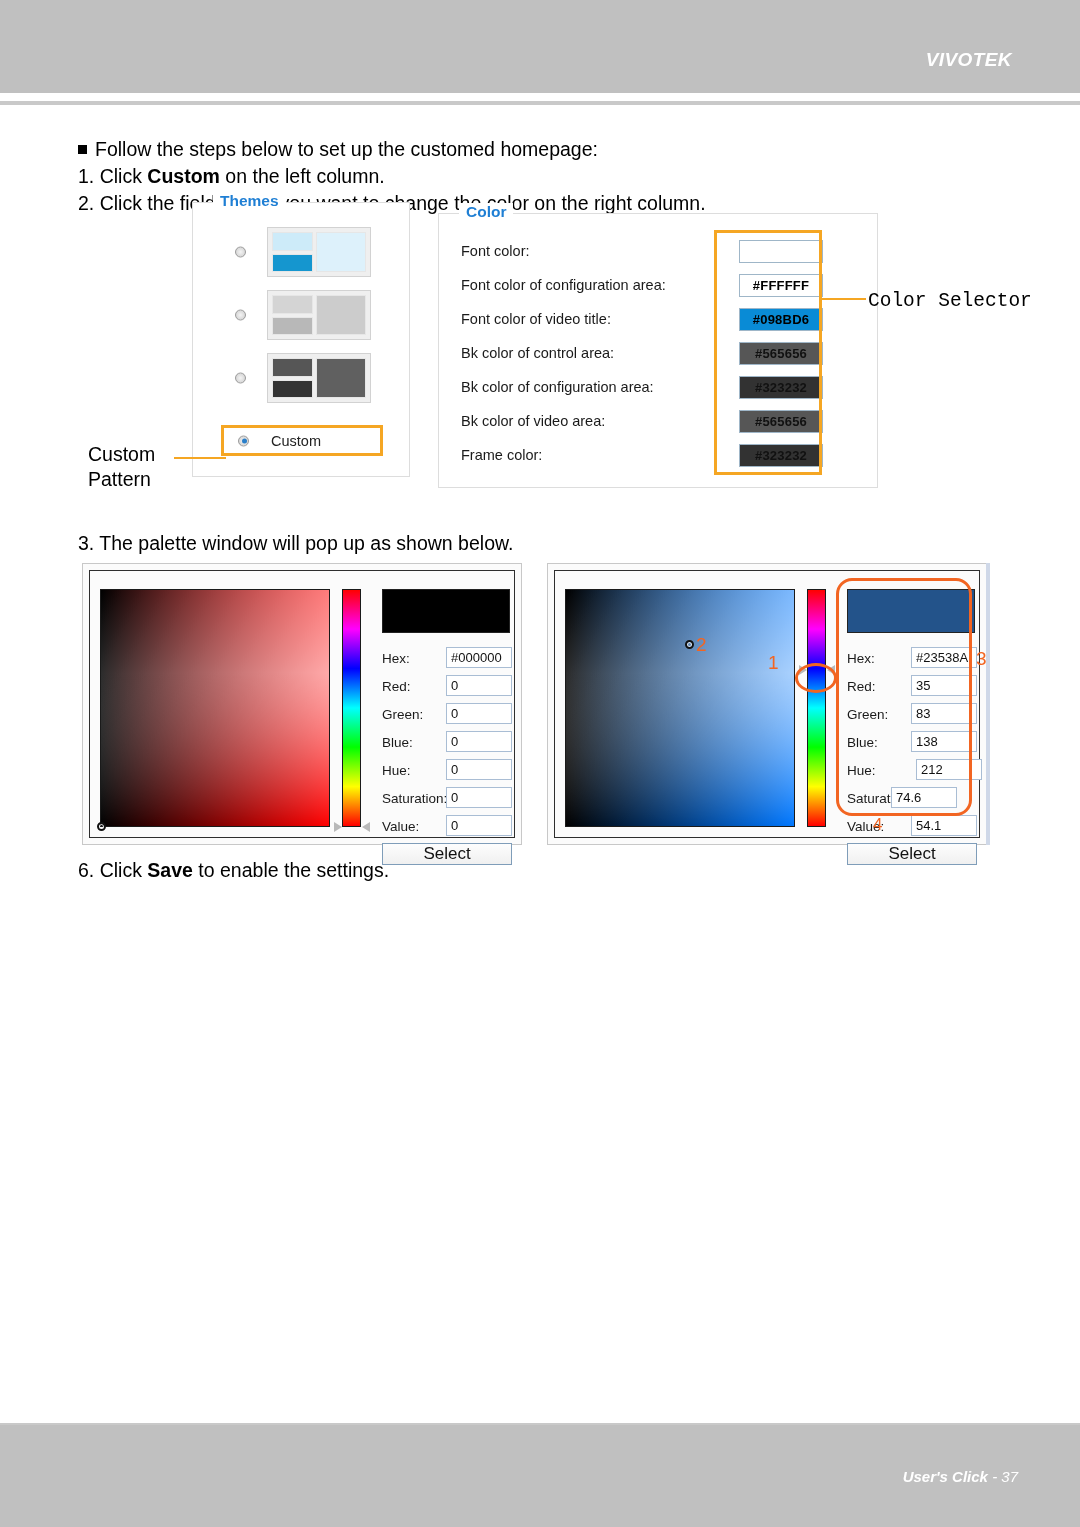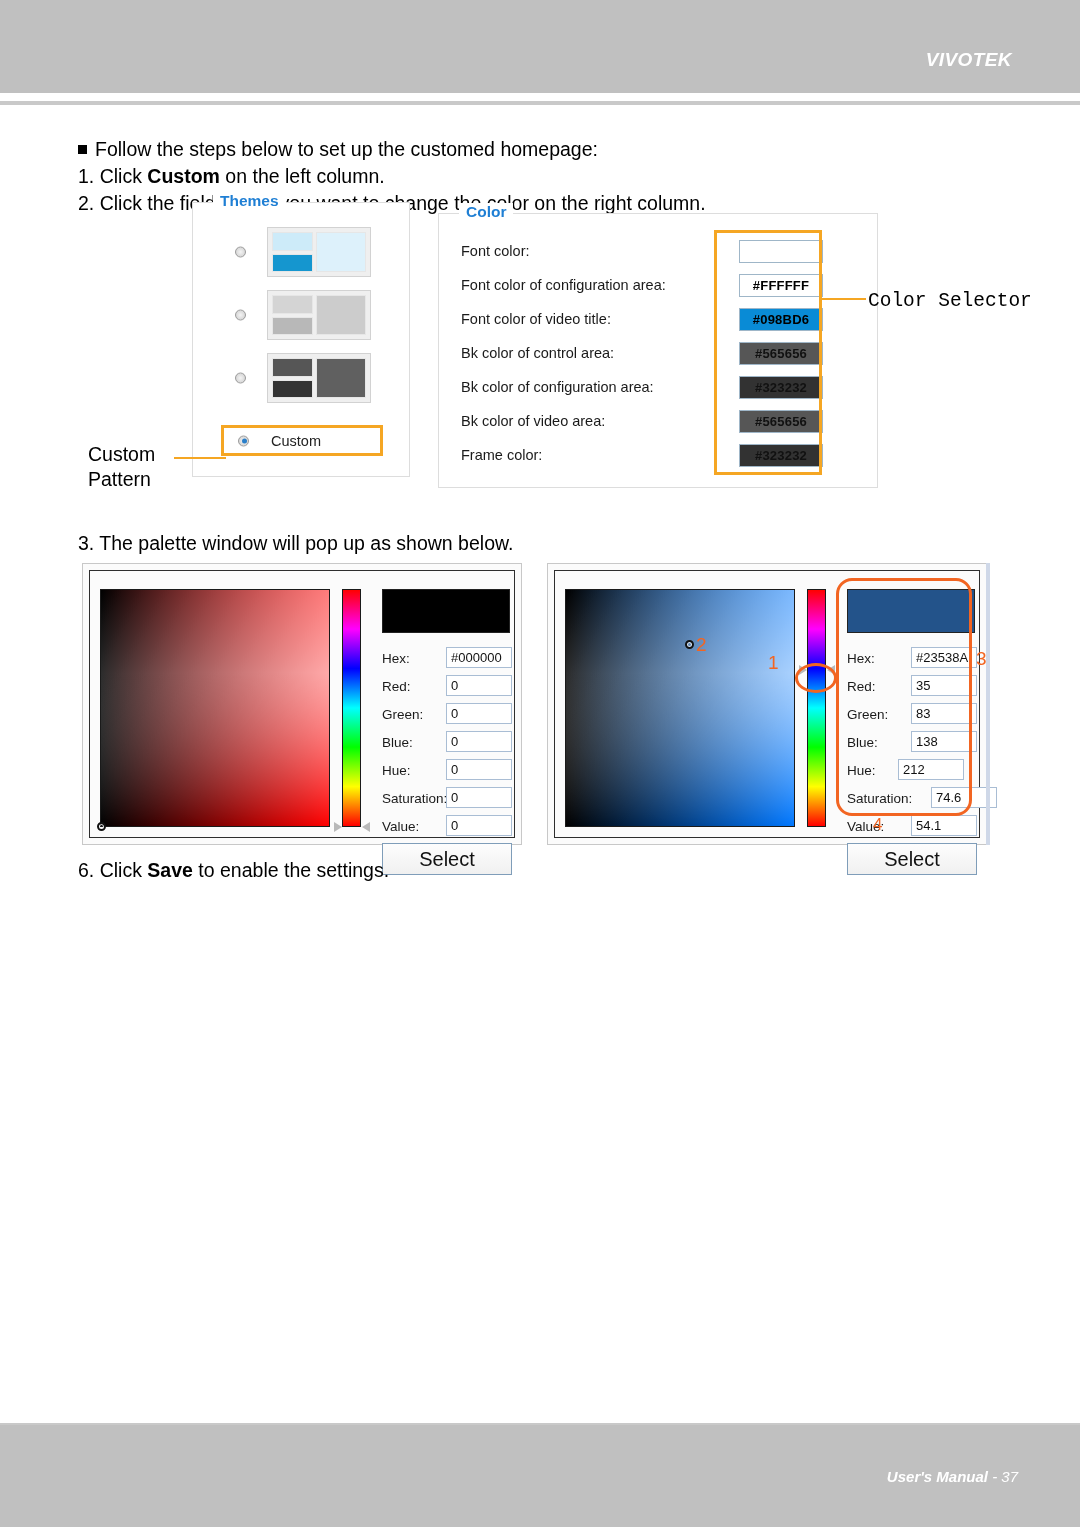--- a/index.html
+++ b/index.html
@@ -272,24 +272,24 @@
     border: 1px solid #a9bdd4;
     font-size: 13px;
     color: #111;
     padding-left: 4px;
     display: flex; align-items: center;
     overflow: hidden;
     white-space: nowrap;
   }
   .select-btn {
     position: absolute;
-    height: 32px;
+    height: 22px;
     background: linear-gradient(to bottom, #fdfdfd 0%, #f0f0f0 100%);
     border: 1px solid #7f9db9;
-    font-size: 20px;
+    font-size: 17px;
     color: #111;
     display: flex; align-items: center; justify-content: center;
   }
 
   
   .anno-num {
     position: absolute;
     color: #f26522;
     font-size: 19px;
     font-weight: normal;
@@ -508,26 +508,26 @@
     <div class="field-input" style="left:356px; top:132px;">83</div>
 
     <div class="field-row" style="left:292px; top:160px;">
       <span class="field-label">Blue:</span>
     </div>
     <div class="field-input" style="left:356px; top:160px;">138</div>
 
     <div class="field-row" style="left:292px; top:188px;">
       <span class="field-label">Hue:</span>
     </div>
-    <div class="field-input" style="left:343px; top:188px;text-align:right;">212</div>
+    <div class="field-input" style="left:361px; top:188px;text-align:right;">212</div>
 
     <div class="field-row" style="left:292px; top:216px;">
       <span class="field-label">Saturation:</span>
     </div>
-    <div class="field-input" style="left:376px; top:216px;text-align:right;">74.6</div>
+    <div class="field-input" style="left:336px; top:216px;text-align:right;">74.6</div>
 
     <div class="field-row" style="left:292px; top:244px;">
       <span class="field-label">Value:</span>
     </div>
     <div class="field-input" style="left:356px; top:244px;">54.1</div>
 
     <div class="select-btn" style="left:292px; top:272px; width:130px;">Select</div>
   </div>
 </div>
 
@@ -542,14 +542,14 @@
 
 <div class="doc-text" id="steps456">
   <div>
     <span>6. Click </span><b>Save</b><span> to enable the settings.</span>
   </div>
 </div>
 
 <div class="footer-rule"></div>
 <div class="footer-bar"></div>
 <div class="footer-text">
-  <b>User's Manual</b><span> - </span><span>37</span>
+  <b>User's Click</b><span> - </span><span>37</span>
 </div>
 
 </body></html>

